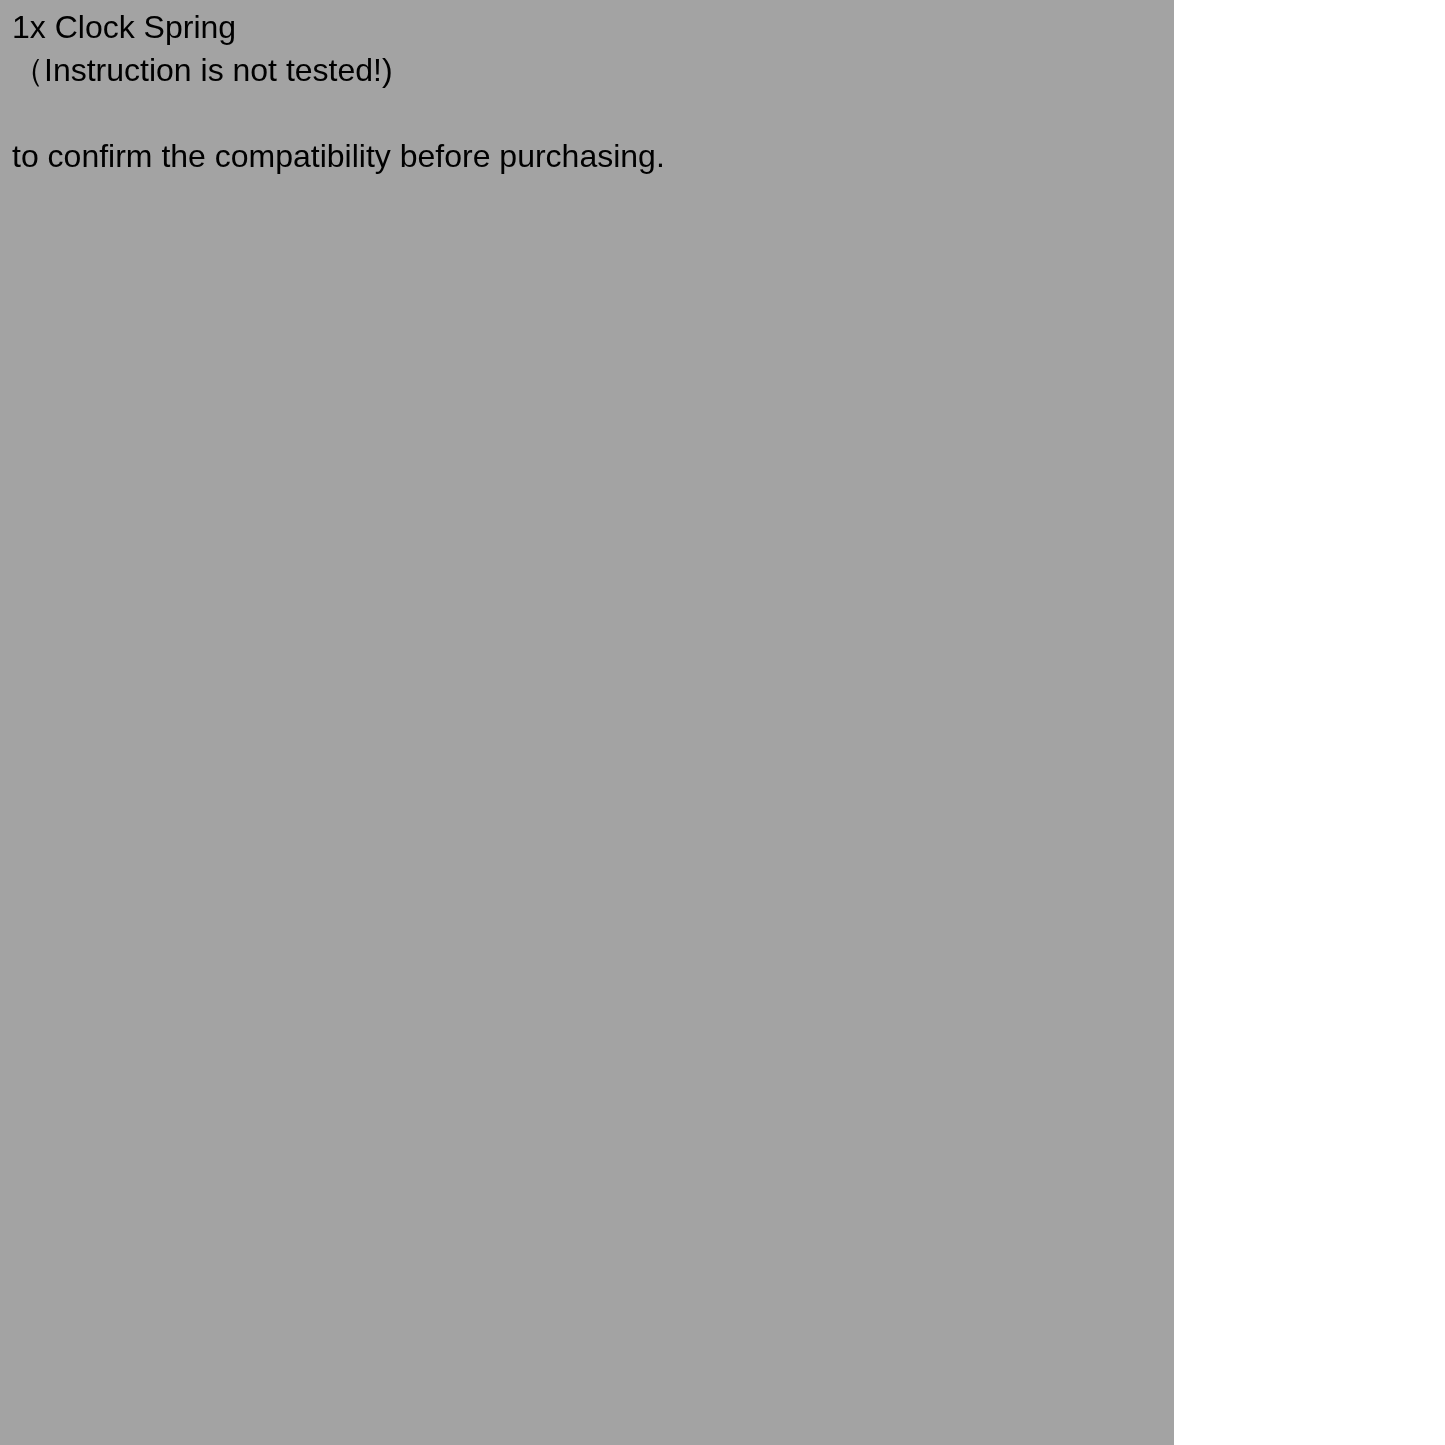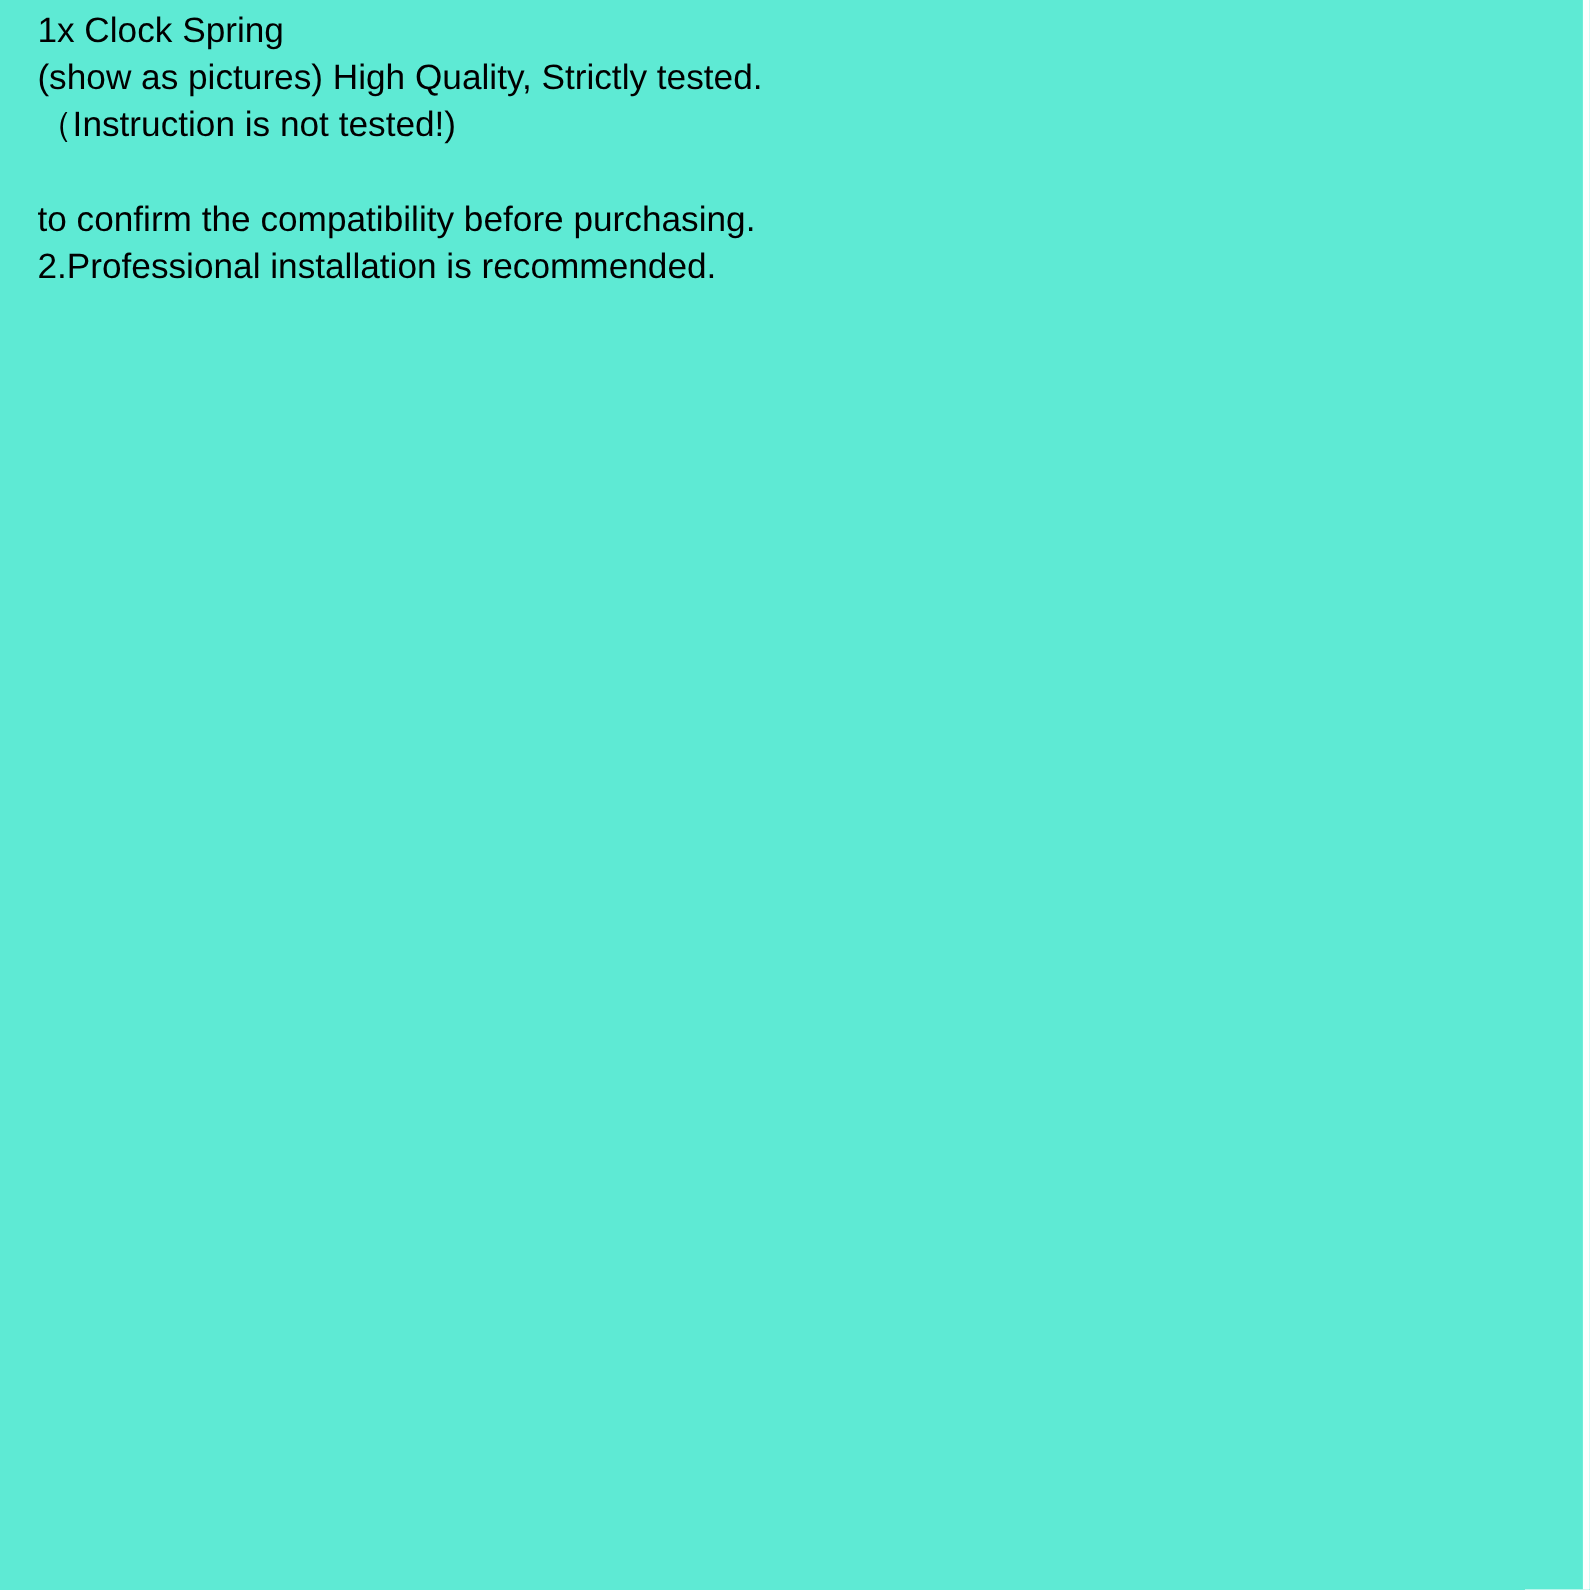--- a/index.html
+++ b/index.html
@@ -8,37 +8,35 @@
     background: #ffffff;
   }
   body {
     width: 1445px;
     height: 1445px;
     overflow: hidden;
     font-family: "Liberation Sans", sans-serif;
   }
   .page {
     box-sizing: border-box;
-    width: 1439px;
+    width: 1174px;
     height: 1445px;
-    padding: 6px 4px 0 34px;
-    background: #5eead4;
+    padding: 6px 4px 0 12px;
+    background: #a3a3a3;
     color: #000000;
   }
   .line {
     font-size: 32px;
     line-height: 43px;
     min-height: 43px;
     white-space: pre-wrap;
     color: #000000;
   }
 </style>
 </head>
 <body>
 
 <div class="page">
   <div class="line">1x Clock Spring</div>
-  <div class="line">(show as pictures) High Quality, Strictly tested.</div>
   <div class="line">（Instruction is not tested!)</div>
   <div class="line"></div>
   <div class="line">to confirm the compatibility before purchasing.</div>
-  <div class="line">2.Professional installation is recommended.</div>
 </div>
 
 </body></html>

